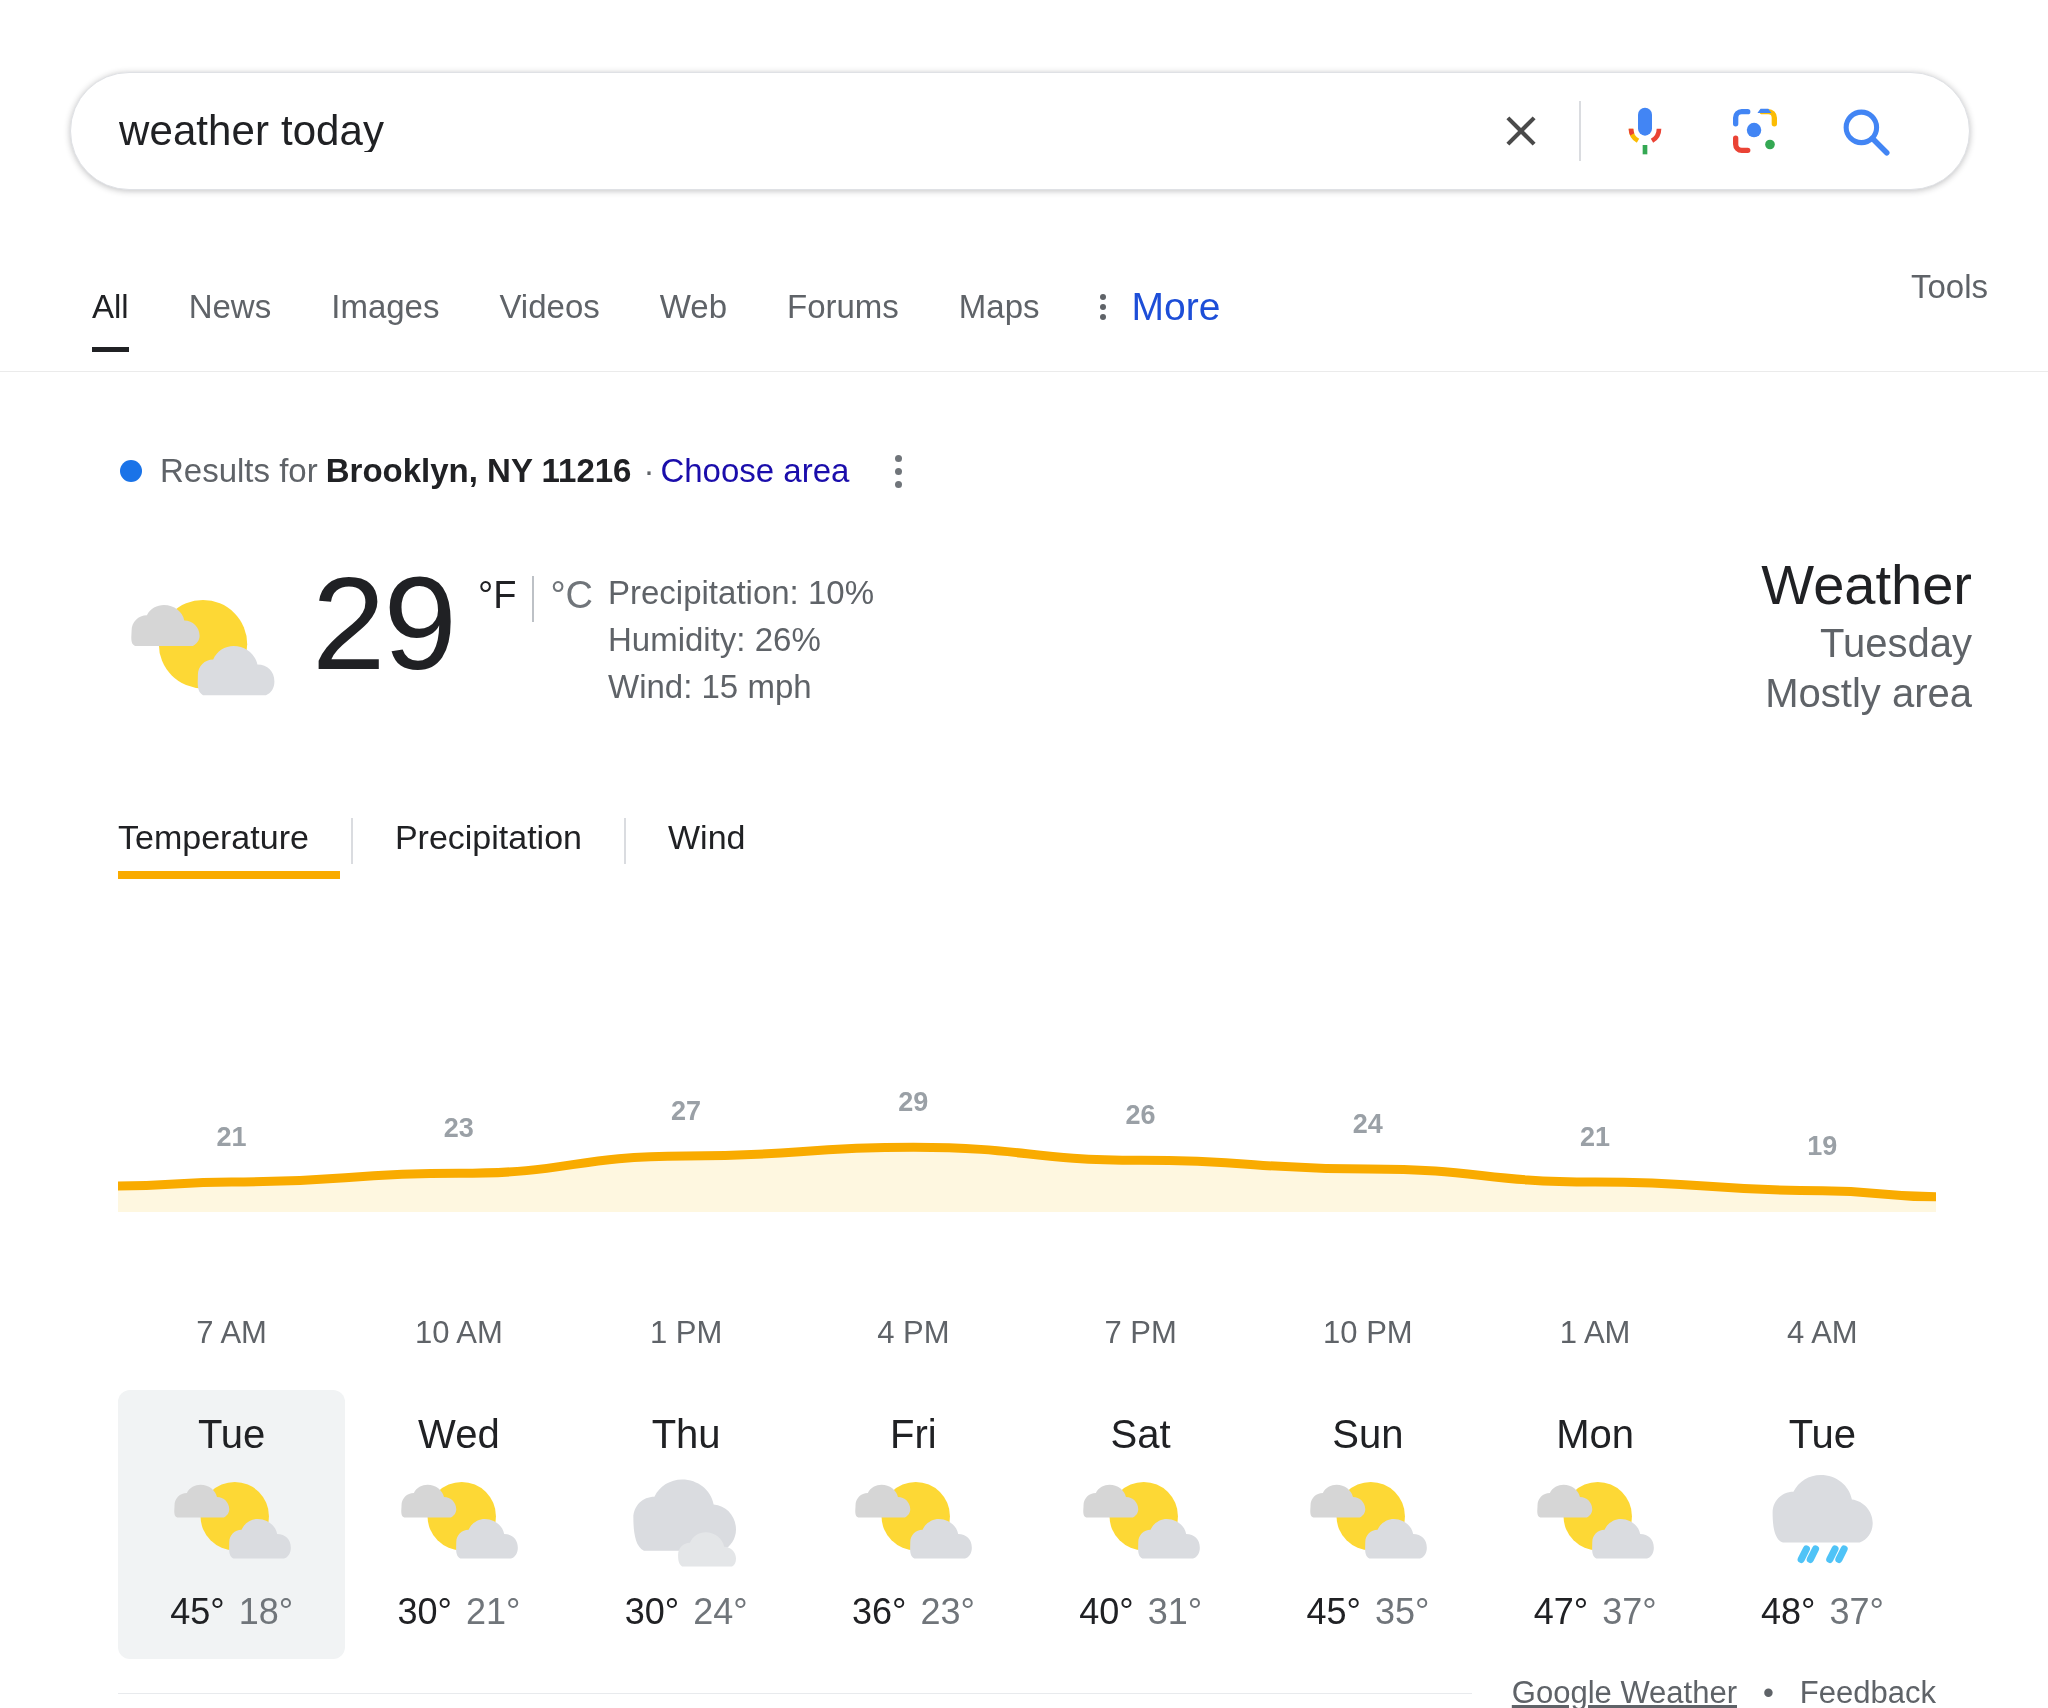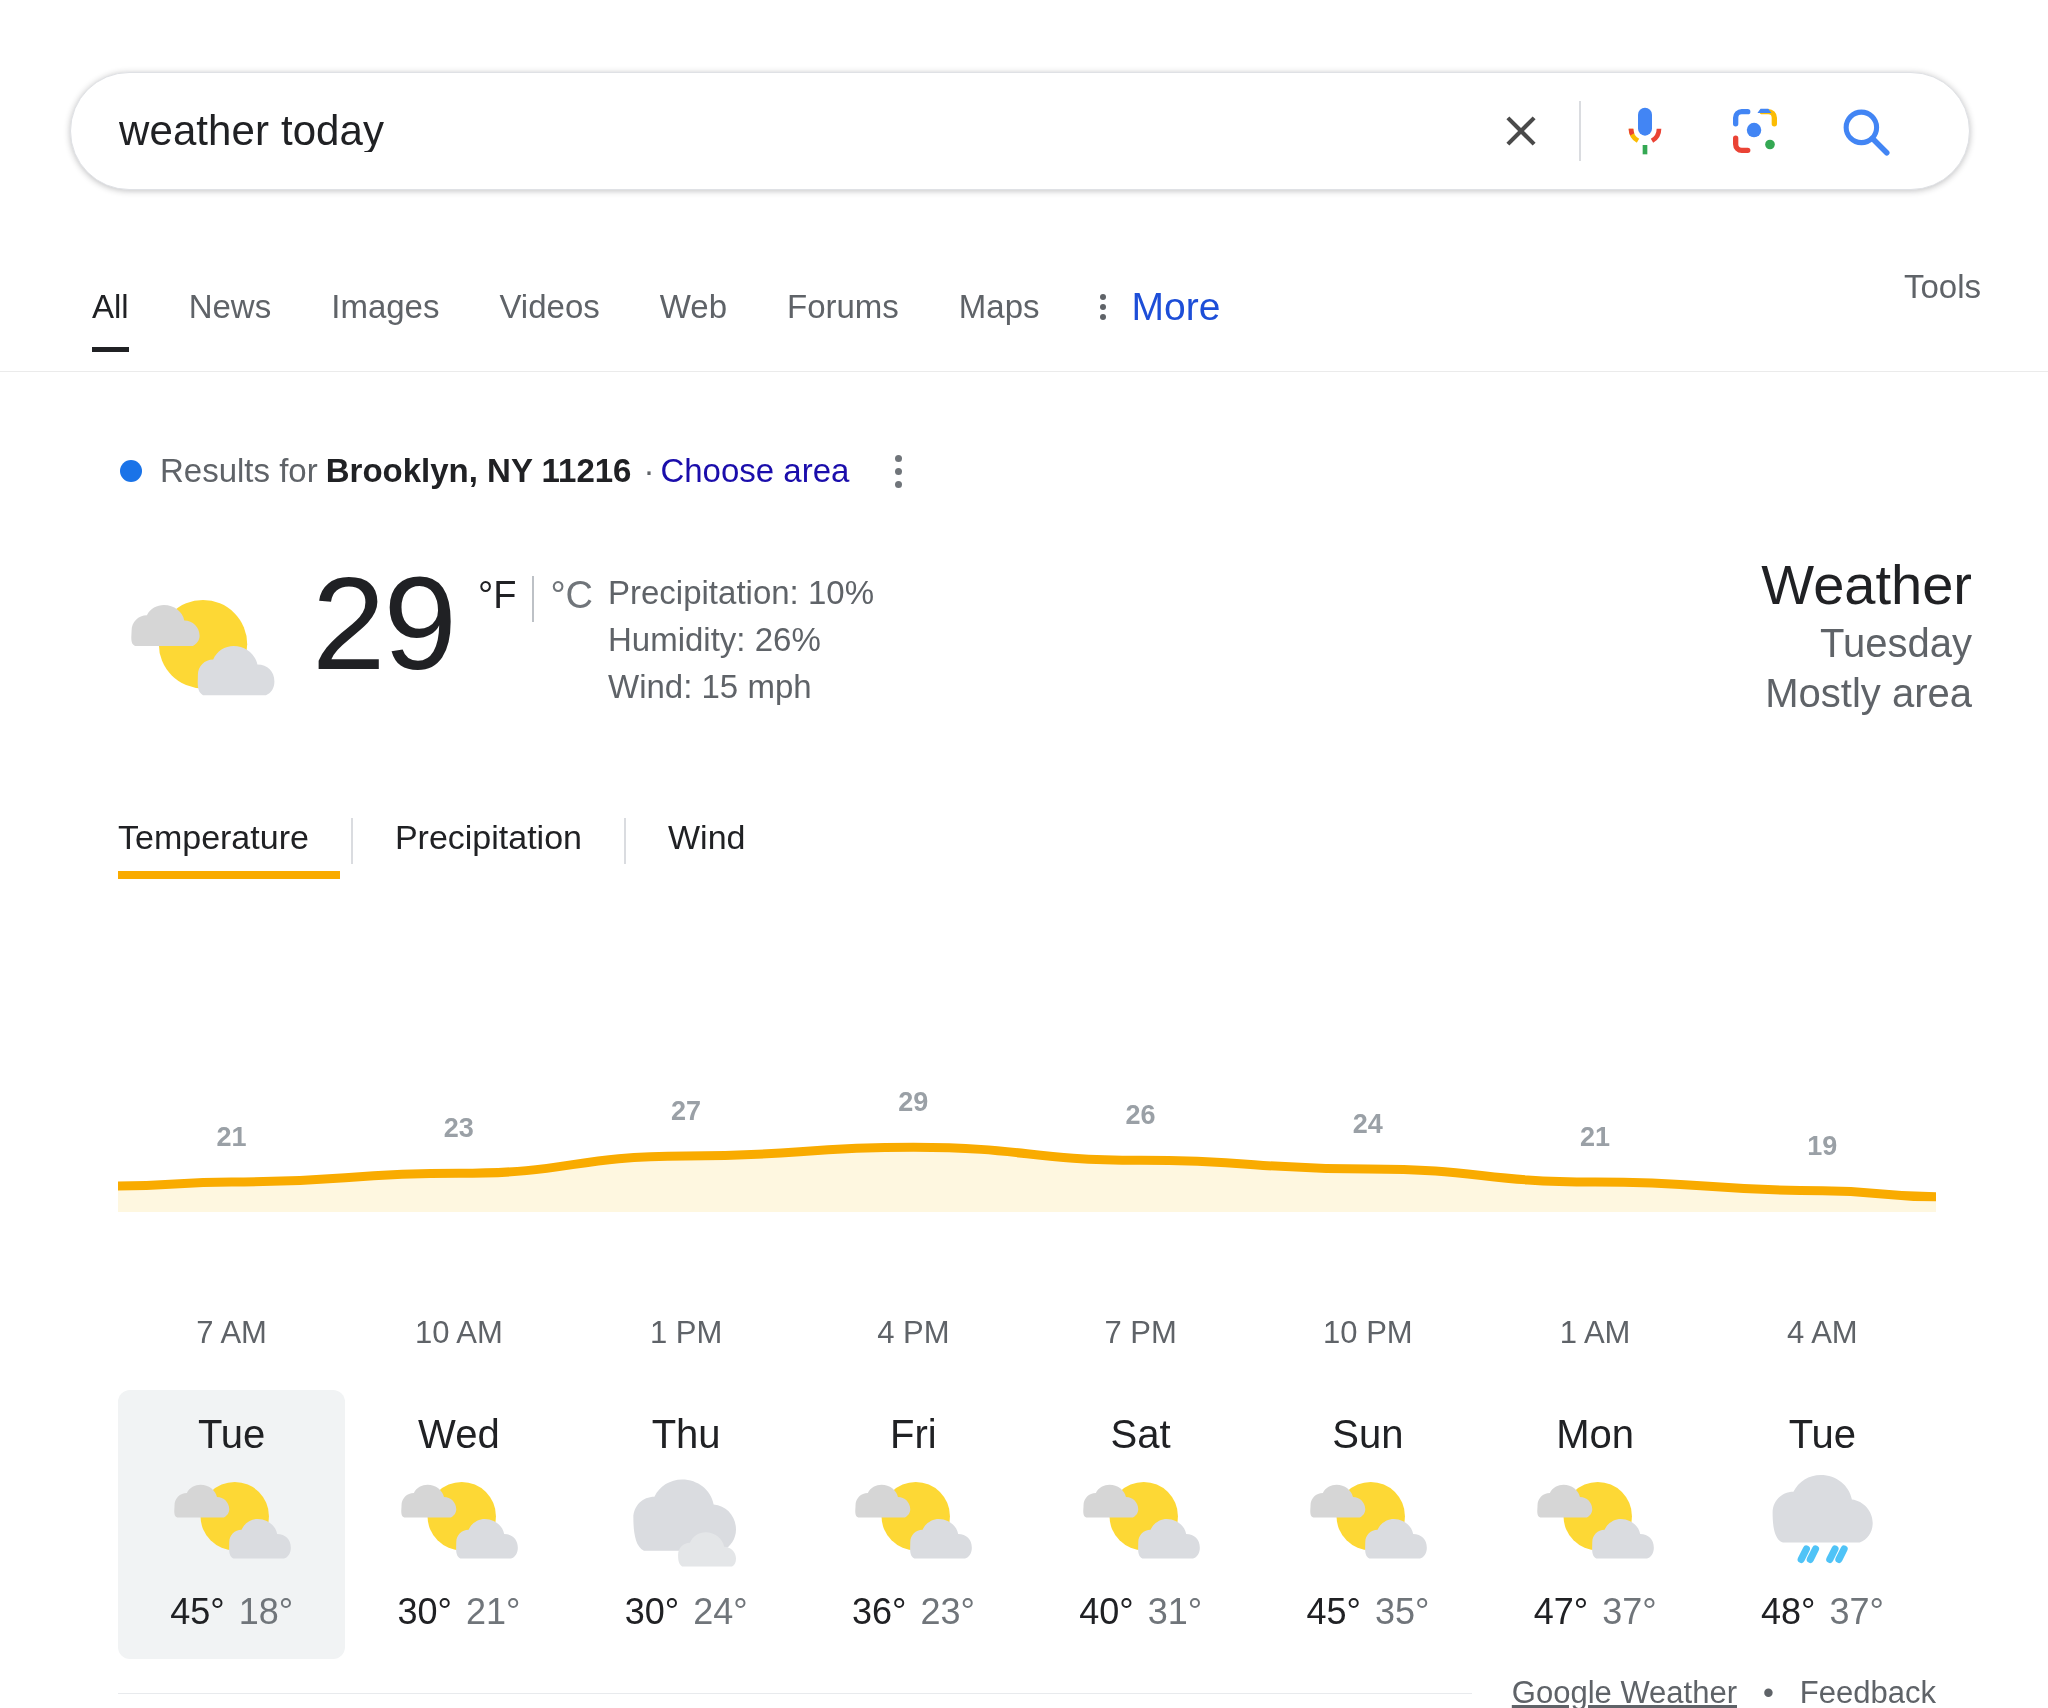--- a/index.html
+++ b/index.html
@@ -59,21 +59,21 @@
   }
   .nav-tab.active { color: #202124; }
   .nav-tab.active::after {
     content: "";
     position: absolute; left: 0; right: 0; bottom: 0;
     height: 5px; background: #202124;
   }
   .nav-more { display: flex; align-items: center; gap: 26px; color: #1d4ed8; font-size: 39px; cursor: pointer; }
   .kebab { display: inline-flex; flex-direction: column; gap: 4px; align-items: center; }
   .kebab i { display: block; width: 6px; height: 6px; border-radius: 50%; background: #5f6368; }
-  .nav-tools { position: absolute; right: 67px; top: 0; font-size: 33px; color: #5f6368; cursor: pointer; }
+  .nav-tools { position: absolute; right: 60px; top: 0; font-size: 33px; color: #5f6368; cursor: pointer; }
 
   
   .results-for {
     position: absolute; left: 120px; top: 452px;
     display: flex; align-items: center; gap: 0;
     font-size: 33px; color: #5f6368; white-space: nowrap;
   }
   .loc-dot { width: 22px; height: 22px; border-radius: 50%; background: #1a73e8; margin-right: 18px; flex: none; }
   .loc-place { color: #202124; font-weight: bold; margin: 0 6px 0 8px; }
   .loc-sep { color: #5f6368; margin: 0 6px; }

